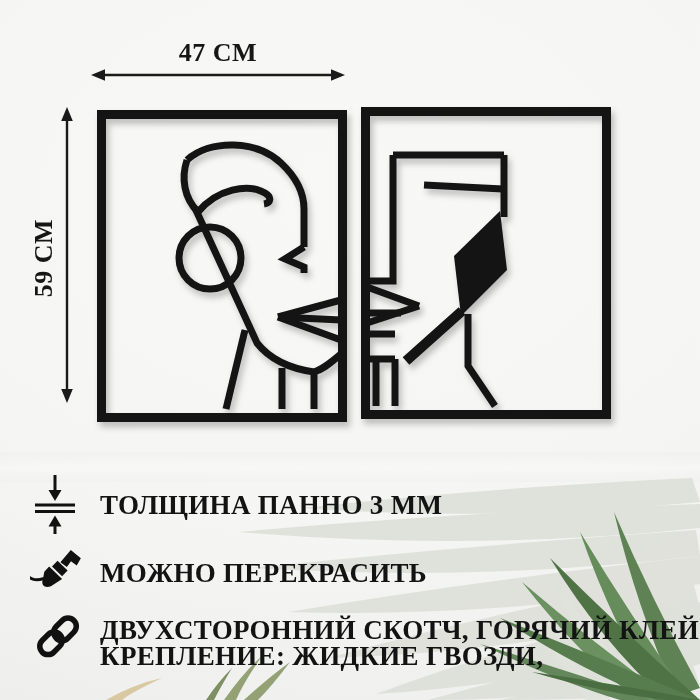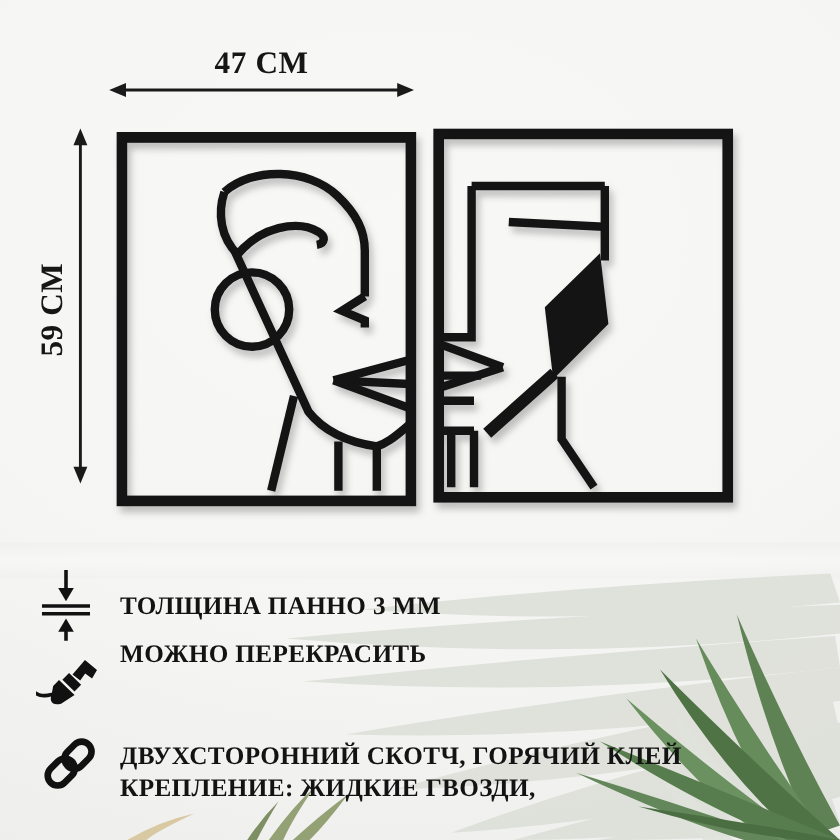--- a/index.html
+++ b/index.html
@@ -20,21 +20,21 @@
   }
   .dim-w{left:90px;top:38px;width:256px;text-align:center;}
   .dim-h{left:-6px;top:243px;width:100px;text-align:center;transform:rotate(-90deg);}
   .arrow-svg{position:absolute;}
   .panel-svg{position:absolute;filter:drop-shadow(3px 5px 3px rgba(40,40,40,0.28));}
   .leaves{position:absolute;left:0;top:460px;z-index:1;}
   .feature-row{position:absolute;left:0;width:700px;z-index:3;display:block;}
   .feature-icon{position:absolute;}
   .feature-text{
     position:absolute;left:100px;font-weight:700;color:#131313;
-    font-size:21px;letter-spacing:0.3px;line-height:26px;white-space:nowrap;
+    font-size:27px;letter-spacing:0.3px;line-height:26px;white-space:nowrap;
   }
 </style>
 </head>
 <body>
 
 <div class="stage">
 
   <div class="dim-label dim-w">47 СМ</div>
   <svg class="arrow-svg" style="left:90px;top:66px" width="256" height="18" viewBox="0 0 256 18">
     <line x1="12" y1="9" x2="244" y2="9" stroke="#1a1a1a" stroke-width="2.4"></line>
@@ -142,21 +142,21 @@
 
   <div class="feature-row" style="top:0">
     <svg class="feature-icon" style="left:30px;top:545px" width="54" height="54" viewBox="0 0 54 54">
       <g transform="rotate(44 27 25)" fill="#111">
         <path d="M 23,1 L 36,0 L 38,8 L 31,9 L 32,16 L 24,17 Z"></path>
         <rect x="21" y="18" width="14" height="8"></rect>
         <path d="M 19,28 L 37,28 L 34,41 C 30,48 25,46 23,41 L 19,35 Z"></path>
         <path d="M 23,41 C 19,48 13,51 8,49" stroke="#111" stroke-width="3" fill="none" stroke-linecap="round"></path>
       </g>
     </svg>
-    <div class="feature-text" style="top:532px">МОЖНО ПЕРЕКРАСИТЬ</div>
+    <div class="feature-text" style="top:560px">МОЖНО ПЕРЕКРАСИТЬ</div>
   </div>
 
   <div class="feature-row" style="top:0">
     <svg class="feature-icon" style="left:34px;top:613px" width="48" height="48" viewBox="0 0 48 48">
       <g stroke="#111" stroke-width="5.5" fill="none">
         <rect x="-12" y="-8" width="25" height="16.5" rx="8.2" transform="translate(30.5 16.5) rotate(-45)"></rect>
         <rect x="-12" y="-8" width="25" height="16.5" rx="8.2" transform="translate(16.5 30.5) rotate(-45)"></rect>
       </g>
     </svg>
     <div class="feature-text" style="top:617px">

